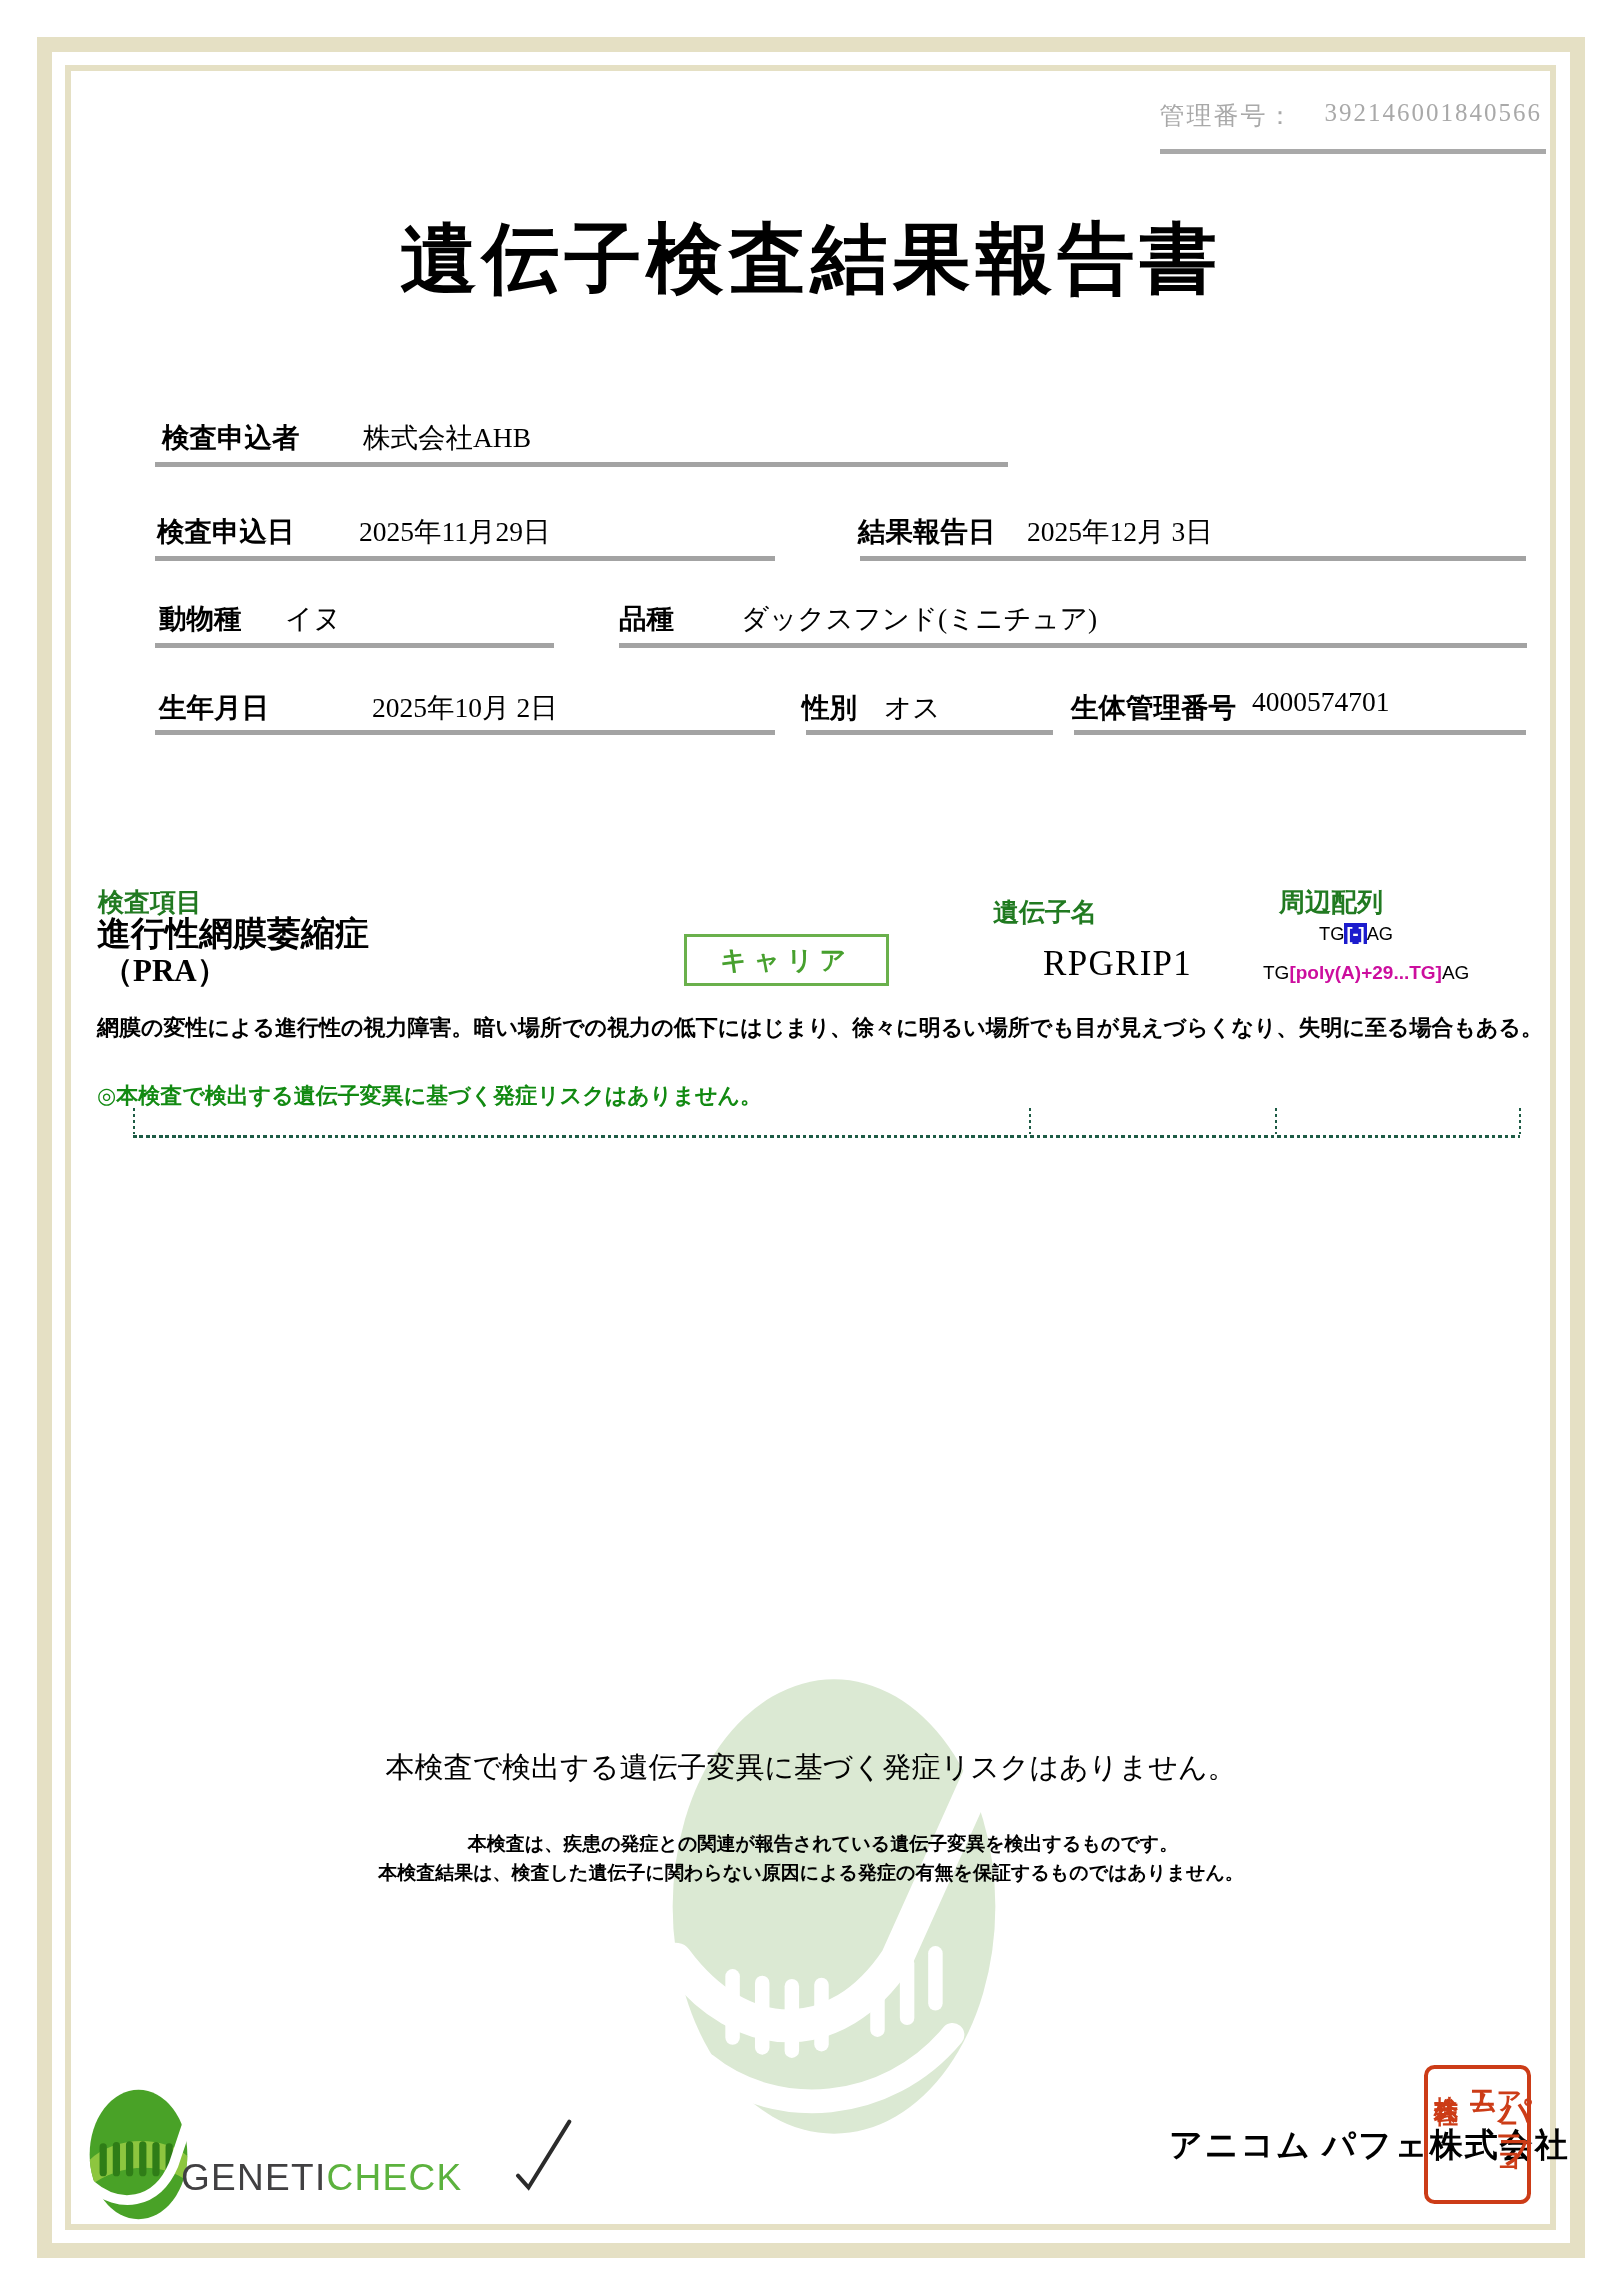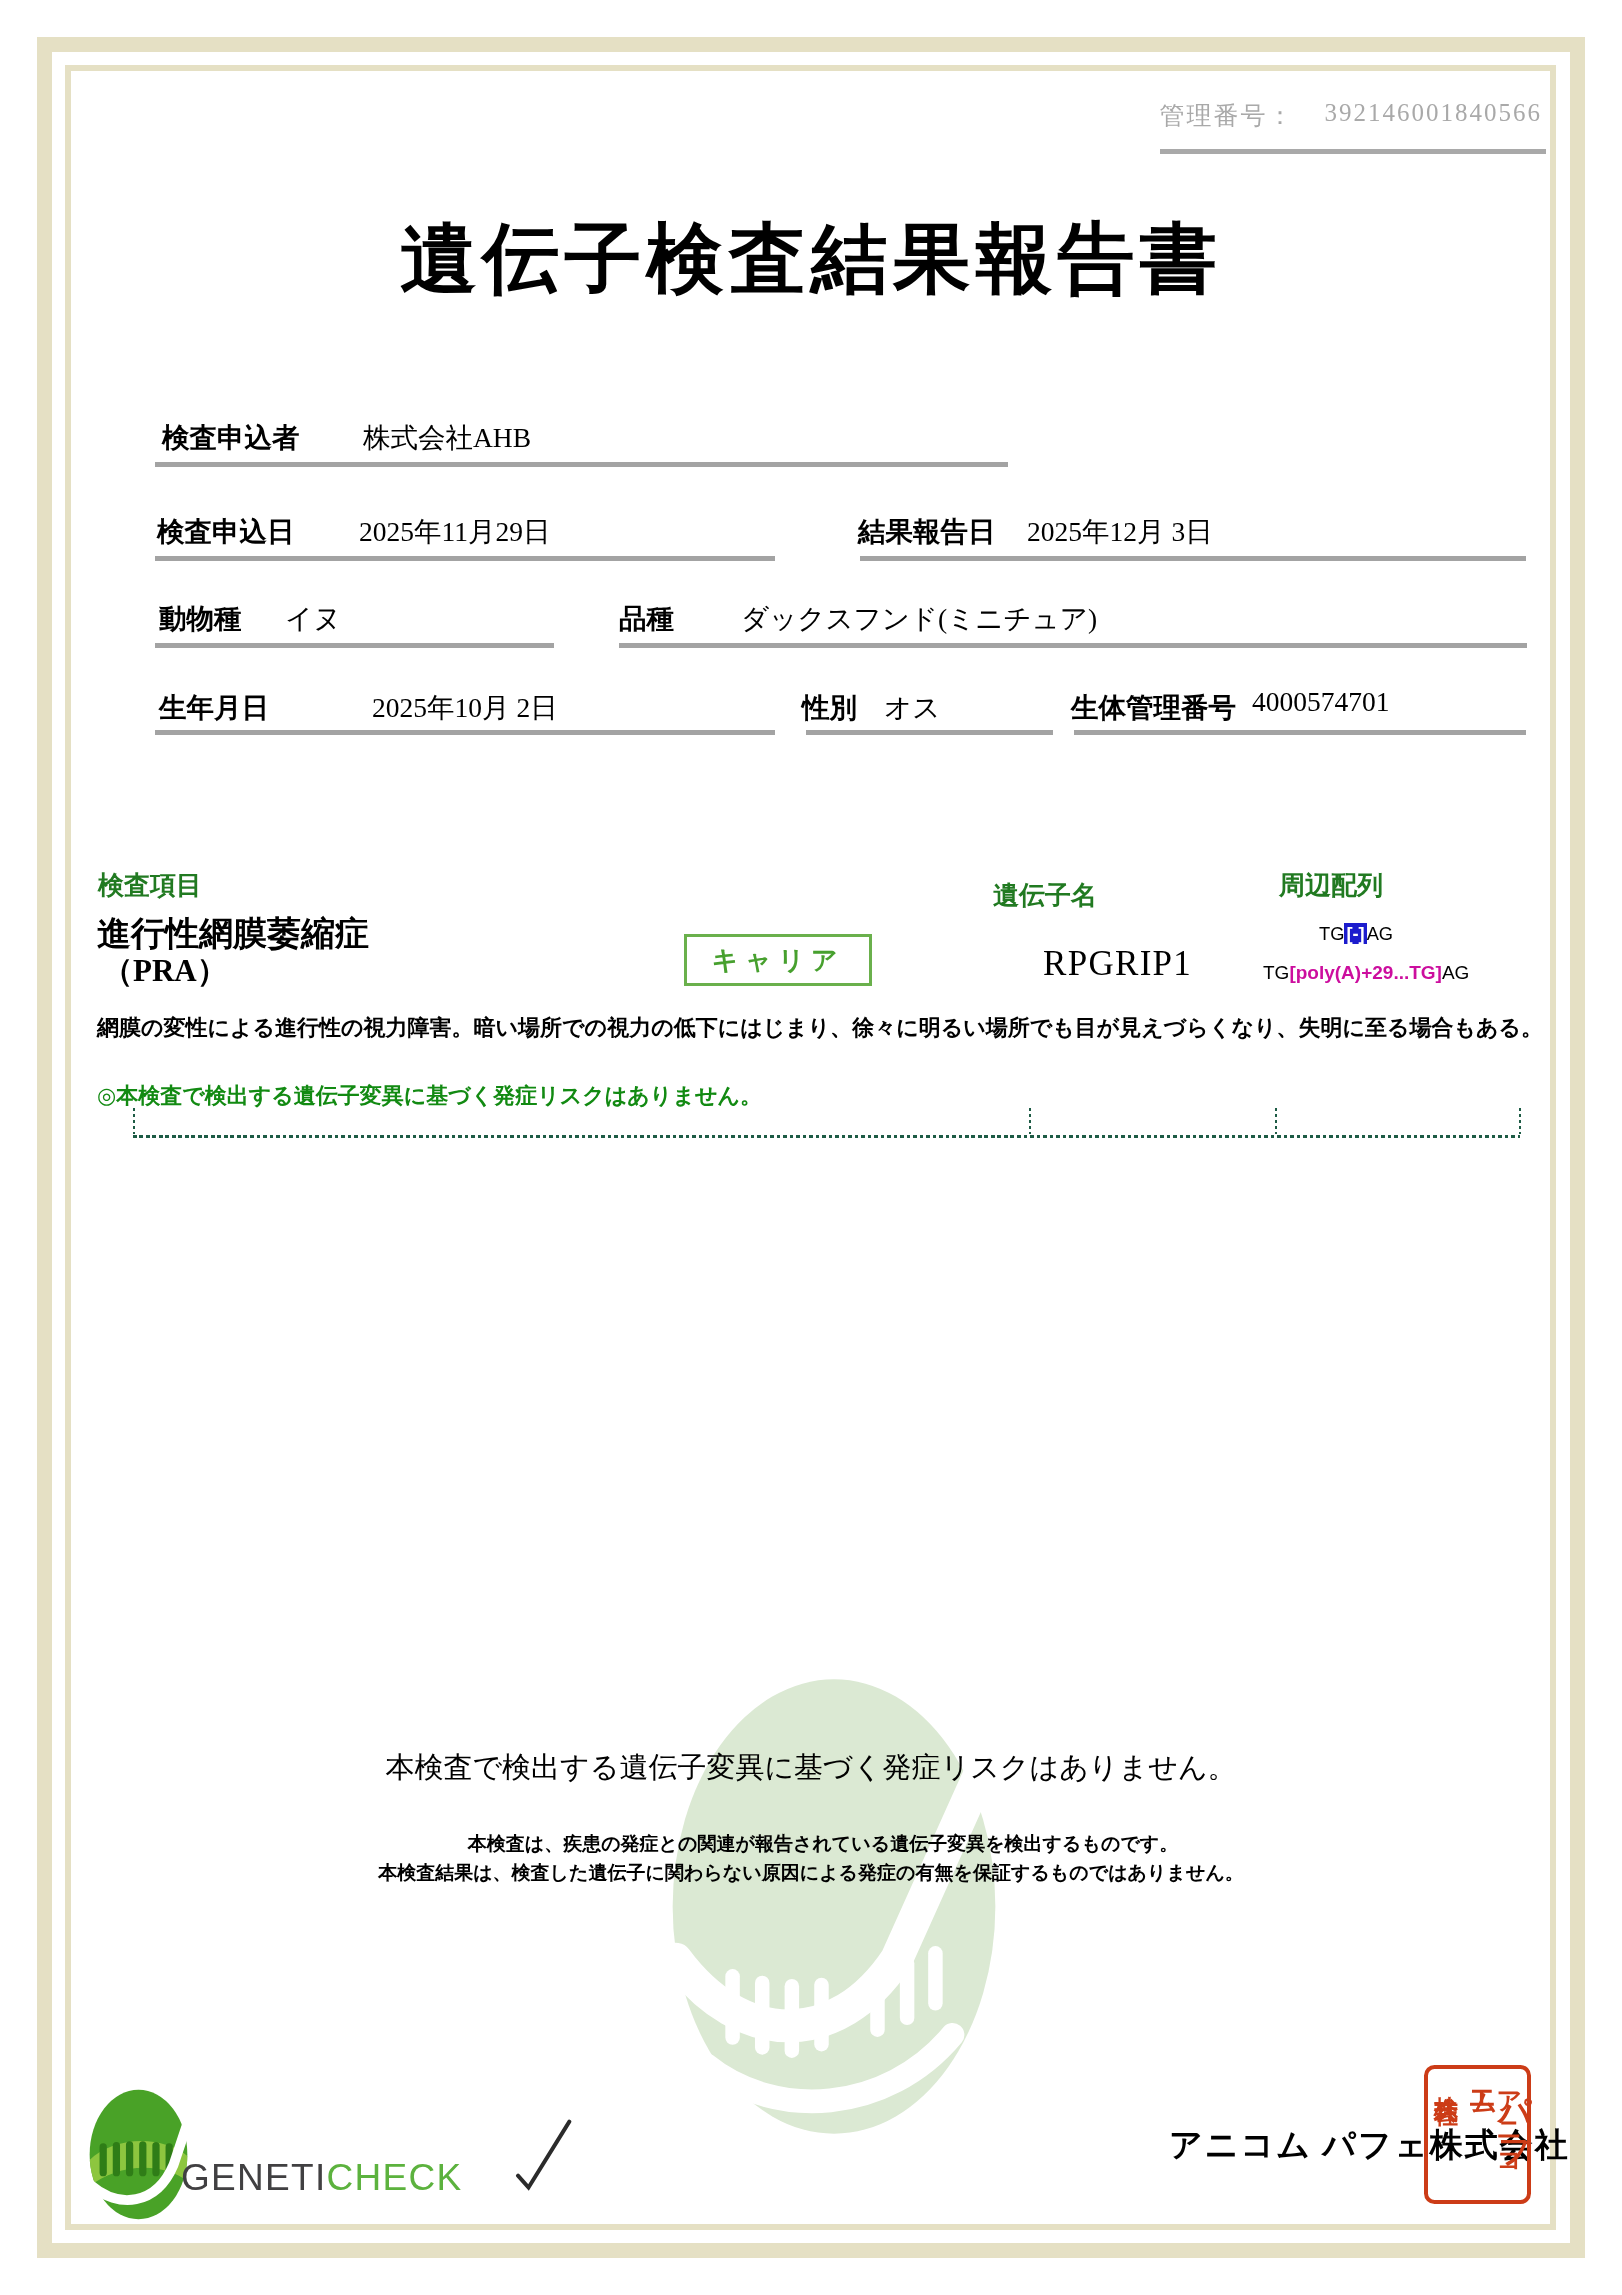--- a/index.html
+++ b/index.html
@@ -21,24 +21,24 @@
   
   .title { position:absolute; left:0; top:208px; width:100%; text-align:center;
     font-size:77px; font-weight:bold; letter-spacing:5.2px; }
 
   
   .lbl { position:absolute; font-size:27.5px; font-weight:bold; white-space:nowrap; }
   .val { position:absolute; font-size:27.5px; white-space:nowrap; }
   .uline { position:absolute; height:4.6px; background:#a3a3a3; }
 
   
-  .sec-h { position:absolute; font-size:26px; font-weight:bold; color:#217a21; white-space:nowrap; }
+  .sec-h { position:absolute; font-size:26px; font-weight:bold; color:#217a21; white-space:nowrap;margin-top:17px; }
   .disease { position:absolute; left:97px; top:911px; font-size:34px; font-weight:bold; white-space:nowrap;text-align:right; }
   .disease-abbr { position:absolute; left:102px; top:950px; font-size:31px; font-weight:bold; }
-  .carrier-box { position:absolute; left:684px; top:934px; width:188px; height:52px;
+  .carrier-box { position:absolute; left:684px; top:934px; width:205px; height:52px;
     border:3.3px solid #6ab04c; box-sizing:border-box; display:flex; align-items:center; justify-content:center; }
   .carrier-text { font-size:26px; color:#47a02e; letter-spacing:6.5px; font-weight:bold; }
   .gene { position:absolute; left:1043px; top:944px; font-size:35px; letter-spacing:1.3px; }
   .seq { position:absolute; font-family:"Liberation Sans","DejaVu Sans",sans-serif; white-space:nowrap; }
   .seq1 { left:1319px; top:923px; font-size:18.3px; }
   .seq2 { left:1263px; top:962px; font-size:19px; }
   .seq-var-normal { background:#1c1ccd; color:#ffffff; font-weight:bold; padding:0 2px; }
   .seq-var-mut { color:#cc0e9e; font-weight:bold; }
 
   .desc { position:absolute; left:97px; font-family:"Liberation Sans","DejaVu Sans",sans-serif;

